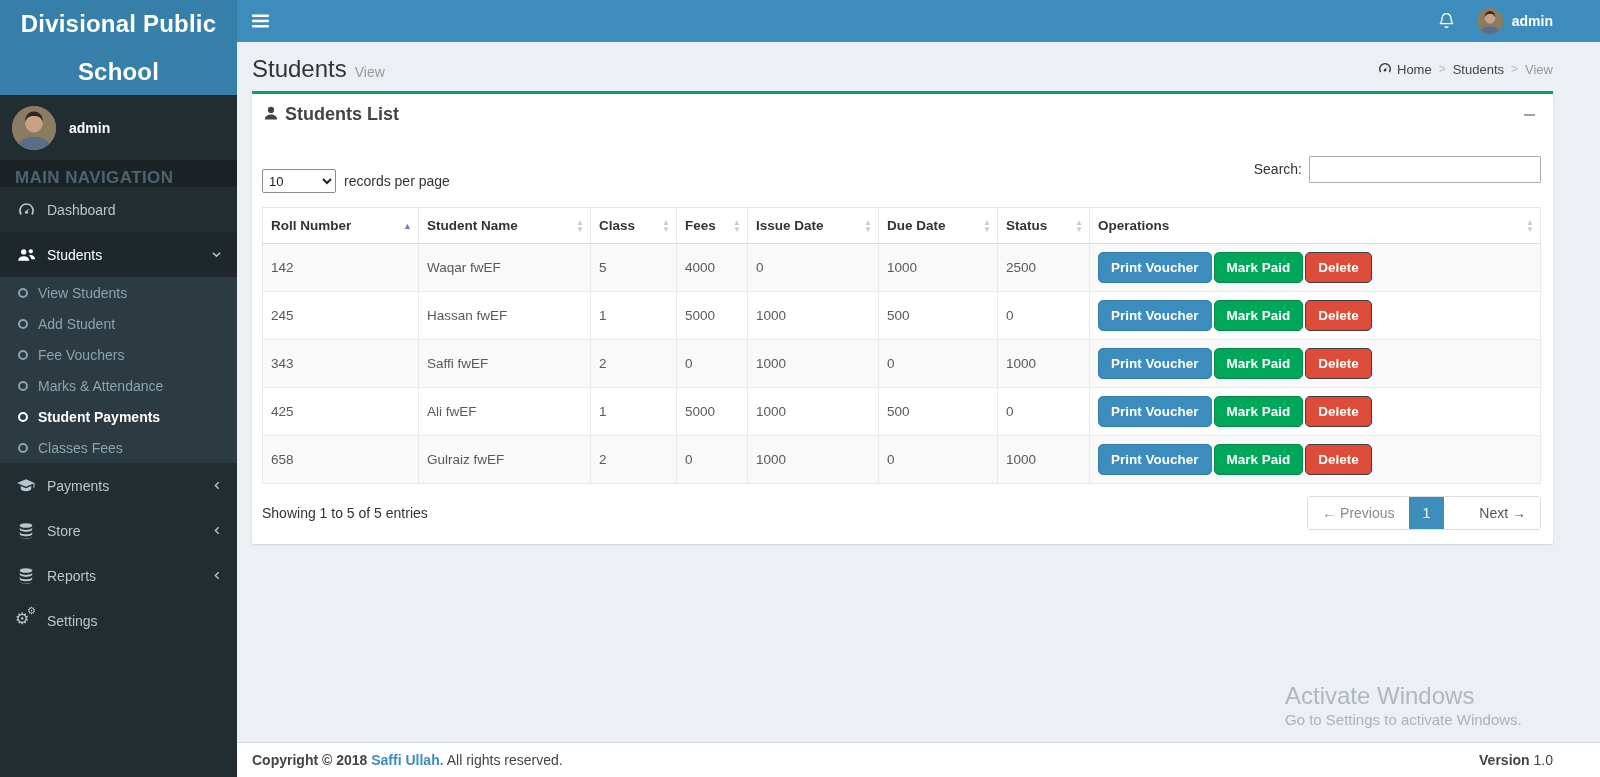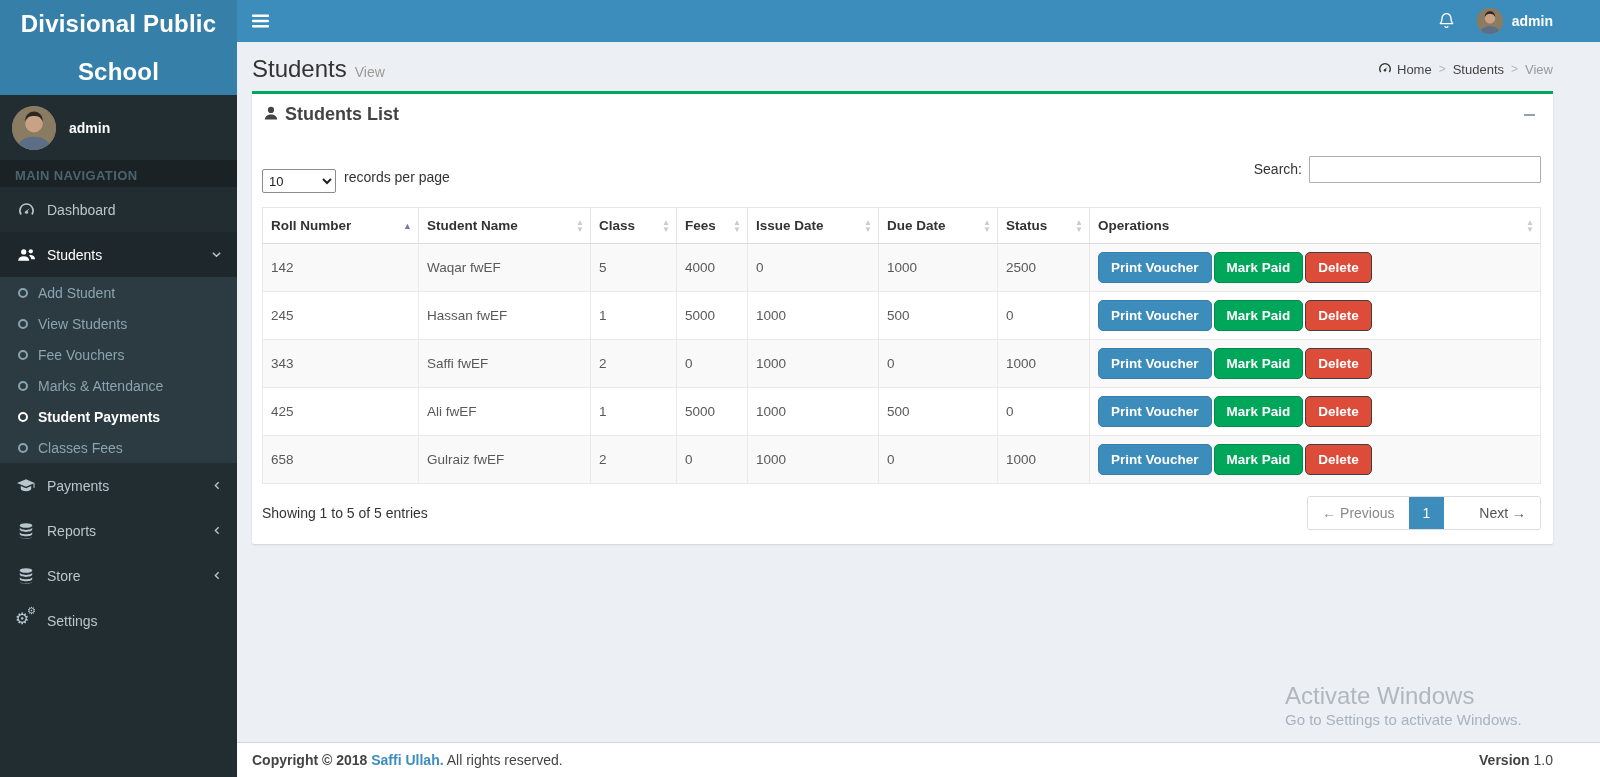--- a/index.html
+++ b/index.html
@@ -11,21 +11,21 @@
   
   .sidebar { width:237px; flex:0 0 237px; background:#222d32; display:flex; flex-direction:column; }
   .logo { height:95px; background:#367fa9; color:#fff; font-weight:bold; font-size:24px;
           text-align:center; line-height:48px; letter-spacing:.2px; cursor:pointer; }
   .user-panel { height:65px; display:flex; align-items:center; gap:13px; padding:10px 12px; }
   .avatar { border-radius:50%; overflow:hidden; flex:0 0 auto; background:#8a7b63; }
   .avatar svg { display:block; }
   .avatar-lg { width:44px; height:44px; }
   .avatar-sm { width:26px; height:26px; }
   .user-name { color:#fff; font-weight:bold; font-size:14px; }
-  .nav-section-header { background:#1a2226; color:#4b646f; font-size:13px; font-weight:bold;
+  .nav-section-header { background:#1a2226; color:#4b646f; font-size:17px; font-weight:bold;
           padding:8px 15px; letter-spacing:.4px; height:27px; }
   .menu { list-style:none; }
   .menu-item { display:flex; align-items:center; gap:10px; color:#b8c7ce; font-size:14px;
           padding:0 15px; height:45px; cursor:pointer; position:relative; }
   .menu-item .mi-icon { width:22px; display:inline-flex; justify-content:center; color:inherit; }
   .menu-item.active-parent { background:#1e282c; color:#fff; }
   .menu-item .chev { margin-left:auto; display:inline-flex; color:#b8c7ce; }
   .submenu { list-style:none; background:#2c3b41; }
   .submenu-item { display:flex; align-items:center; gap:10px; color:#8aa4af; font-size:14px;
           padding:0 15px 0 18px; height:31px; cursor:pointer; }
@@ -58,21 +58,21 @@
   .box { margin:2px 47px 0 15px; background:#fff; border-top:3px solid #00a65a;
          box-shadow:0 1px 2px rgba(0,0,0,.12); border-radius:0 0 2px 2px; }
   .box-header { display:flex; align-items:center; padding:10px 12px 6px 12px; }
   .box-title { font-size:18px; font-weight:bold; color:#444; margin-left:7px; }
   .collapse-btn { margin-left:auto; width:24px; height:20px; display:flex; align-items:center;
          justify-content:center; cursor:pointer; }
   .minus-bar { width:11px; height:2px; background:#97a0b3; display:block; }
   .box-body { padding:8px 12px 14px 10px; }
 
   .table-toolbar { display:flex; align-items:center; justify-content:space-between; margin:6px 0 14px; }
-  .length-ctl { display:flex; align-items:flex-start; gap:8px; font-size:14px; color:#333;margin-top:24px; }
+  .length-ctl { display:flex; align-items:center; gap:8px; font-size:14px; color:#333;margin-top:24px; }
   .length-ctl select { width:74px; height:24px; font-size:13px; border:1px solid #8c8c8c;
          background:#fff; color:#222; border-radius:2px; padding:0 2px;
          font-family:"Liberation Sans", sans-serif; }
   .search-ctl { display:flex; align-items:center; gap:7px; font-size:14px; color:#333; }
   .search-ctl input { width:232px; height:27px; border:1px solid #adadad; border-radius:1px;
          padding:0 6px; font-size:13px; font-family:"Liberation Sans", sans-serif; }
 
   
   table.data { width:100%; border-collapse:collapse; font-size:13.5px; border:1px solid #e7e7e7; }
   table.data th { text-align:left; font-weight:bold; color:#333; padding:10px 22px 10px 8px;
@@ -164,25 +164,25 @@
         <span class="chev">
           <svg width="11" height="11" viewBox="0 0 12 12">
               <path d="M2 4l4 4 4-4" fill="none" stroke="currentColor" stroke-width="1.6"></path>
             </svg>
         </span>
       </li>
 
       <ul class="submenu">
         <li class="submenu-item">
           <span class="ring"></span>
+          <span>View Students</span>
+        </li>
+        <li class="submenu-item">
+          <span class="ring"></span>
           <span>Add Student</span>
-        </li>
-        <li class="submenu-item">
-          <span class="ring"></span>
-          <span>View Students</span>
         </li>
         <li class="submenu-item">
           <span class="ring"></span>
           <span>Fee Vouchers</span>
         </li>
         <li class="submenu-item">
           <span class="ring"></span>
           <span>Marks &amp; Attendance</span>
         </li>
         <li class="submenu-item active">
@@ -212,38 +212,38 @@
 
       <li class="menu-item">
         <span class="mi-icon">
           <svg width="14" height="16" viewBox="0 0 14 16" fill="currentColor">
             <ellipse cx="7" cy="2.5" rx="6.2" ry="2.3"></ellipse>
             <path d="M.8 4.6c0 1.3 2.8 2.3 6.2 2.3s6.2-1 6.2-2.3v2c0 1.3-2.8 2.3-6.2 2.3S.8 7.9.8 6.6z"></path>
             <path d="M.8 9c0 1.3 2.8 2.3 6.2 2.3S13.2 10.3 13.2 9v2c0 1.3-2.8 2.3-6.2 2.3S.8 12.3.8 11z"></path>
             <path d="M.8 13.2c0 1.3 2.8 2.3 6.2 2.3s6.2-1 6.2-2.3v.4c0 1.3-2.8 2.4-6.2 2.4S.8 14.9.8 13.6z"></path>
           </svg>
         </span>
-        <span>Reports</span>
+        <span>Store</span>
         <span class="chev">
           <svg width="10" height="11" viewBox="0 0 12 12">
               <path d="M8 2 4 6l4 4" fill="none" stroke="currentColor" stroke-width="1.6"></path>
             </svg>
         </span>
       </li>
 
       <li class="menu-item">
         <span class="mi-icon">
           <svg width="14" height="16" viewBox="0 0 14 16" fill="currentColor">
             <ellipse cx="7" cy="2.5" rx="6.2" ry="2.3"></ellipse>
             <path d="M.8 4.6c0 1.3 2.8 2.3 6.2 2.3s6.2-1 6.2-2.3v2c0 1.3-2.8 2.3-6.2 2.3S.8 7.9.8 6.6z"></path>
             <path d="M.8 9c0 1.3 2.8 2.3 6.2 2.3S13.2 10.3 13.2 9v2c0 1.3-2.8 2.3-6.2 2.3S.8 12.3.8 11z"></path>
             <path d="M.8 13.2c0 1.3 2.8 2.3 6.2 2.3s6.2-1 6.2-2.3v.4c0 1.3-2.8 2.4-6.2 2.4S.8 14.9.8 13.6z"></path>
           </svg>
         </span>
-        <span>Store</span>
+        <span>Reports</span>
         <span class="chev">
           <svg width="10" height="11" viewBox="0 0 12 12">
               <path d="M8 2 4 6l4 4" fill="none" stroke="currentColor" stroke-width="1.6"></path>
             </svg>
         </span>
       </li>
 
       <li class="menu-item">
         <span class="mi-icon">
           <span class="gears">

